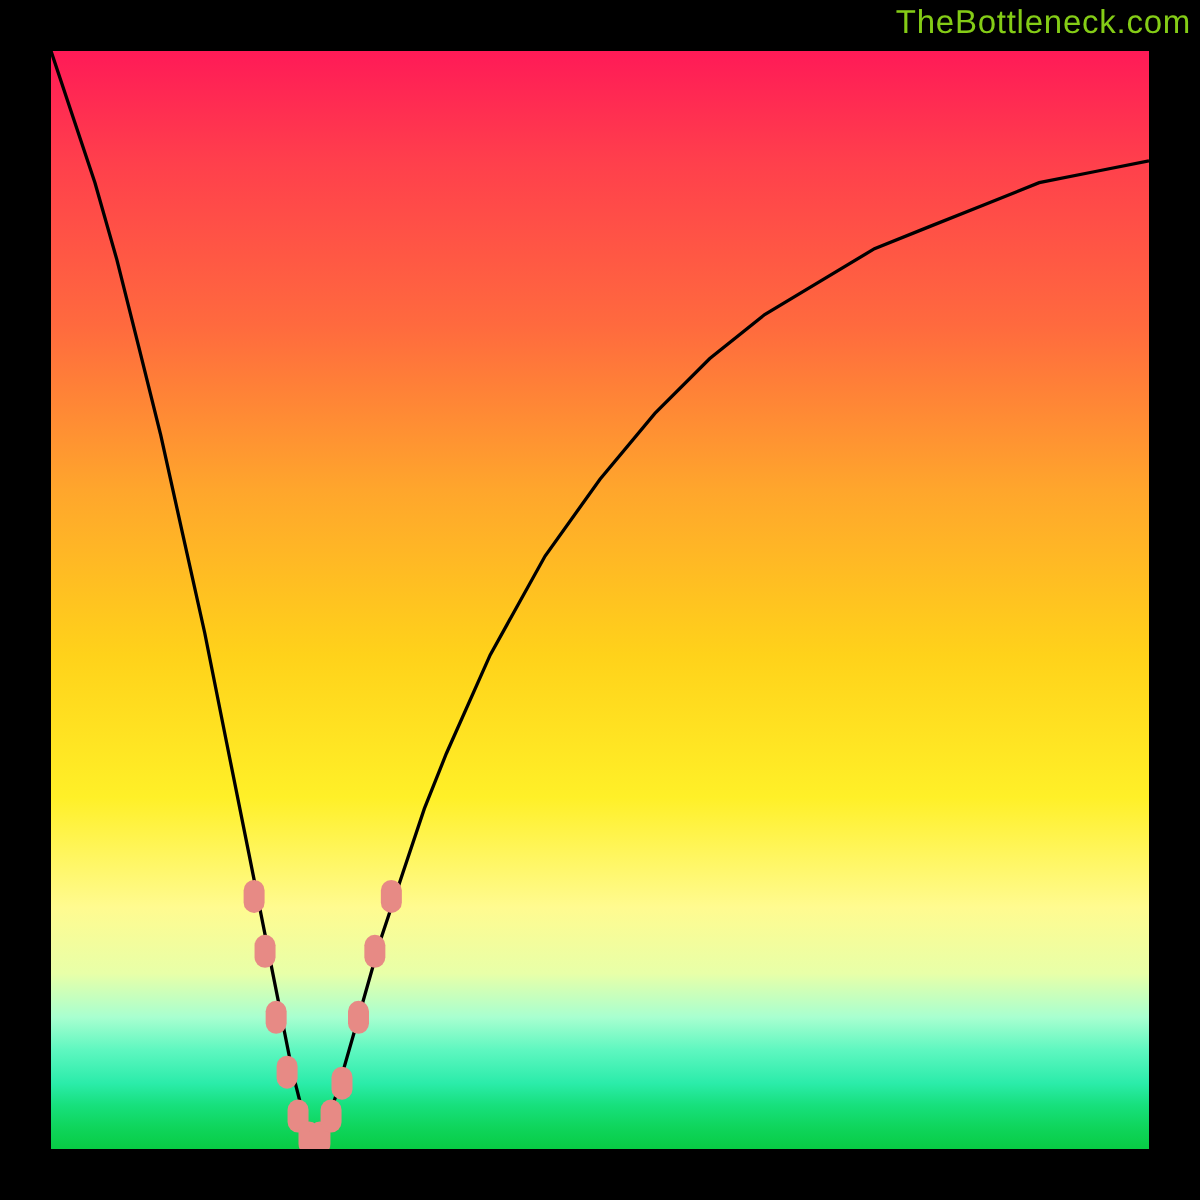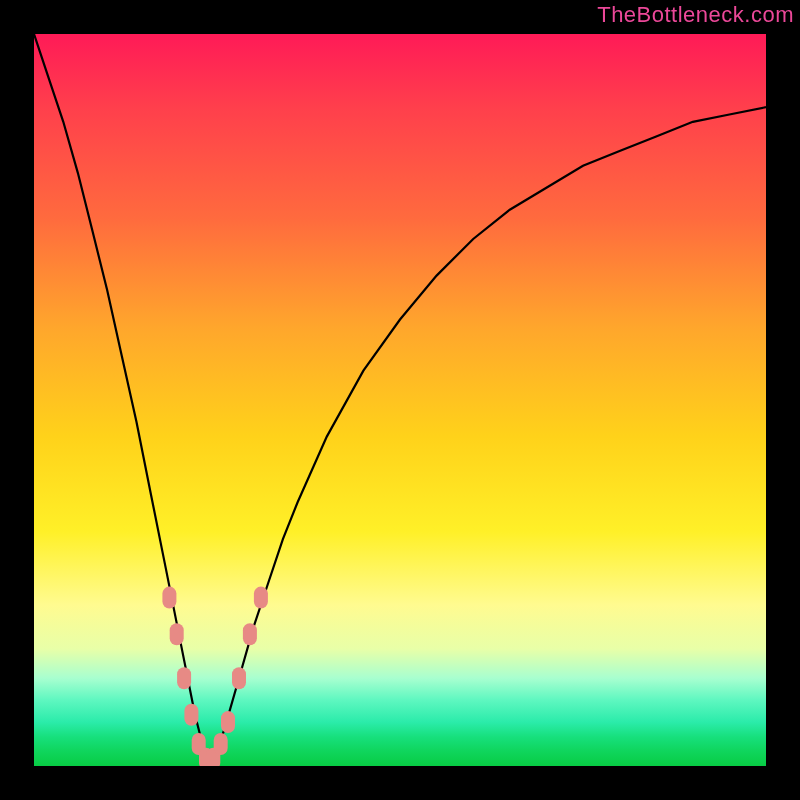--- a/index.html
+++ b/index.html
@@ -45,21 +45,21 @@
   .plot-area svg {
     position: absolute;
     inset: 0;
     width: 100%;
     height: 100%;
   }
   .watermark {
     position: absolute;
     top: 2px;
     right: 6px;
-    color: #ec4899;
+    color: #84cc16;
     font-size: 22px;
     letter-spacing: 0.5px;
     z-index: 10;
     user-select: none;
   }
 </style>
 </head>
 <body>
 
 <div class="outer">

